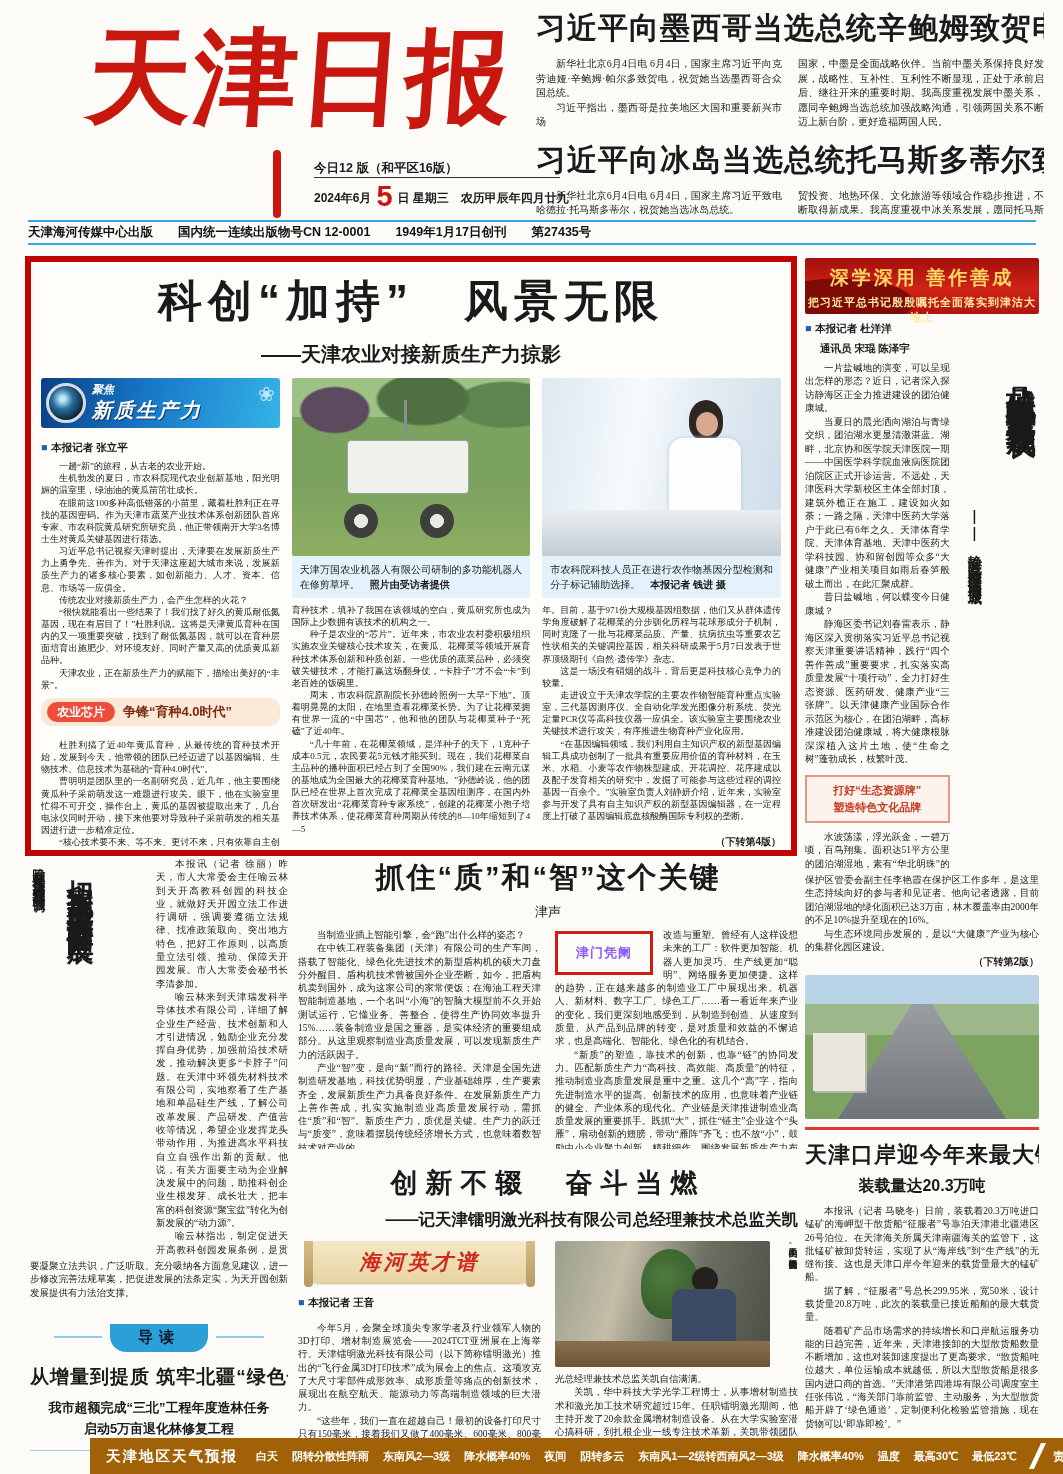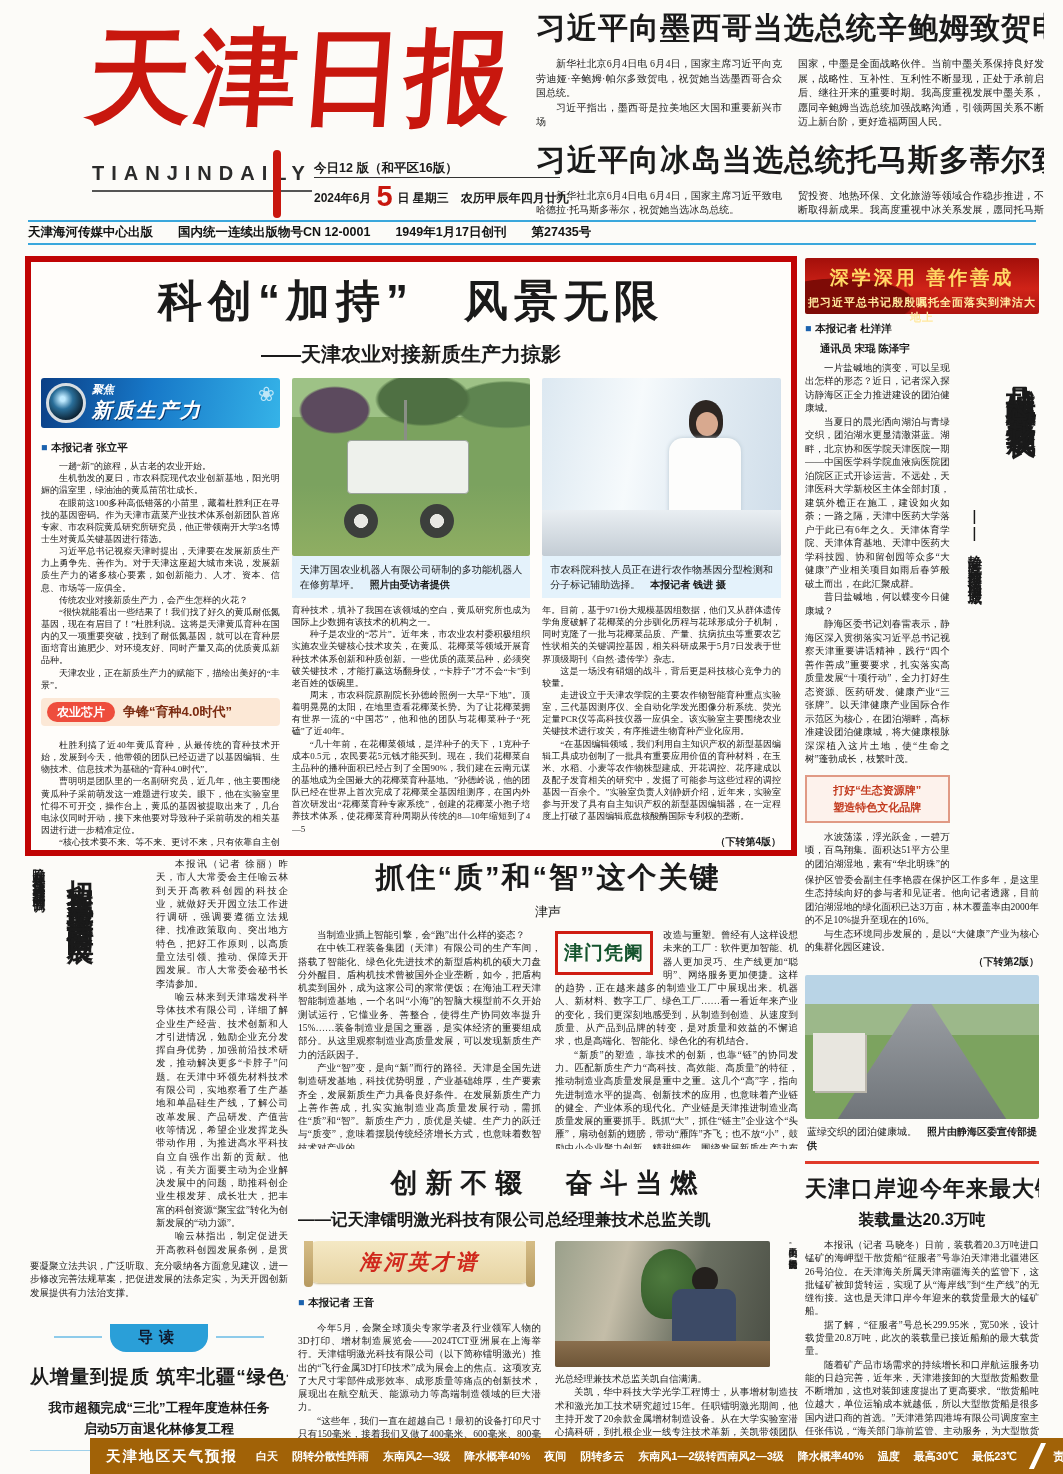--- a/index.html
+++ b/index.html
@@ -45,21 +45,21 @@
   #lens{width:34px;height:34px;border-radius:50%;margin:0 6px 0 5px;flex:none;
         background:radial-gradient(circle at 40% 38%,#bfeaff 8%,#2a6f9a 35%,#0c2030 75%);border:3px solid #d7dde2;}
   .focus-small{display:block;font-family:"Liberation Sans",sans-serif;font-weight:bold;font-size:11px;font-style:italic;}
   .focus-big{display:block;font-family:"Liberation Sans",sans-serif;font-weight:bold;font-size:20px;
              font-style:italic;letter-spacing:2px;text-shadow:1px 1px 0 #0a3a70;}
   #flower{position:absolute;right:5px;top:3px;font-size:20px;color:#bfe6f7;}
   .byline{font-family:"Liberation Sans",sans-serif;font-weight:bold;font-size:10.5px;margin:4px 0 6px;flex:none;}
   .bl-marker{color:#1b62ae;margin-right:4px;}
   .bl-ind{padding-left:15px;}
   #chip-row{flex:none;display:flex;align-items:center;gap:8px;background:#fce8d6;padding:4px 6px;
-            border-radius:4px;margin:7px 0;}
+            border-radius:11px;margin:7px 0;}
   #chip-pill{background:#ee4d3c;color:#fff;font-family:"Liberation Sans",sans-serif;font-weight:bold;
              font-size:12px;padding:2px 10px;border-radius:10px;white-space:nowrap;}
   #chip-title{color:#7a2a10;font-family:"Liberation Sans",sans-serif;font-weight:bold;font-size:13px;white-space:nowrap;}
   .photo{flex:none;position:relative;overflow:hidden;border-radius:2px;}
   #photo-field{height:178px;background:
       radial-gradient(60px 40px at 18% 18%,#5c4a5e 0 55%,transparent 60%),
       radial-gradient(80px 45px at 55% 12%,#4f7043 0 55%,transparent 60%),
       radial-gradient(90px 40px at 90% 15%,#5e8450 0 55%,transparent 60%),
       linear-gradient(#9ec286 0 22%,#7ba25f 22% 60%,#8fae62 100%);}
   #robot-body{position:absolute;left:55px;top:62px;width:120px;height:52px;background:#eef1ec;
@@ -124,26 +124,26 @@
   .daodu-sub{font-size:13px;text-align:center;line-height:1.6;}
   #daodu-pageline{border-top:1.5px solid #9fd0ea;margin-top:10px;text-align:right;padding:2px 12px 0 0;}
   #daodu-num{color:#2a9fd8;font-family:"Liberation Sans",sans-serif;font-weight:bold;font-size:22px;}
 
   
   #bmid{position:absolute;left:298px;top:858px;width:500px;height:600px;overflow:hidden;}
   #com-head{font-size:29px;text-align:center;letter-spacing:2px;white-space:nowrap;}
   #com-byline{text-align:center;font-size:13px;margin:5px 0 8px;}
   #com-cols{display:flex;gap:14px;height:220px;overflow:hidden;}
   .com-col{flex:1;font-size:9.5px;line-height:1.4;overflow:hidden;}
-  #jmpl-box{float:left;width:92px;height:38px;border:3px solid #cf1d12;color:#14532d;
-            font-family:"Liberation Sans",sans-serif;font-weight:bold;font-size:19px;text-align:center;
+  #jmpl-box{float:left;width:92px;height:38px;border:3px solid #cf1d12;color:#8b5cf6;
+            font-family:"Liberation Sans",sans-serif;font-weight:bold;font-size:13px;text-align:center;
             line-height:38px;margin:2px 10px 6px 0;letter-spacing:1px;}
   #talent{margin-top:16px;}
   #tal-head{font-size:27px;text-align:center;letter-spacing:8px;white-space:nowrap;}
-  #tal-sub{font-size:16.5px;text-align:left;margin:8px 0 10px;white-space:nowrap;}
+  #tal-sub{font-size:16.5px;text-align:right;margin:8px 0 10px;white-space:nowrap;}
   #tal-cols{display:flex;gap:14px;height:238px;overflow:hidden;}
   .tal-col{flex:1;font-size:9.5px;line-height:1.4;overflow:hidden;display:flex;flex-direction:column;}
   #scroll-badge{flex:none;position:relative;height:42px;margin:0 10px 8px;background:linear-gradient(#f4e8c4,#e7d4a3);
                 border-radius:10px;text-align:center;line-height:42px;color:#d0281c;
                 font-family:"Liberation Sans",sans-serif;font-weight:bold;font-size:21px;font-style:italic;letter-spacing:3px;
                 box-shadow:0 1px 2px #c9b88c;}
   #scroll-badge::before,#scroll-badge::after{content:"";position:absolute;top:-4px;bottom:-4px;width:9px;
                 background:linear-gradient(#d8c08a,#b79a60);border-radius:4px;}
   #scroll-badge::before{left:-4px;} #scroll-badge::after{right:-4px;}
   #photo-row{flex:none;display:flex;gap:4px;}
@@ -166,21 +166,20 @@
   #wb-slash{width:5px;height:26px;background:#fff;transform:skewX(-25deg);margin:0 14px 0 4px;flex:none;}
   #wb-editors{font-weight:bold;letter-spacing:1px;}
 </style>
 </head>
 <body>
 
 <div id="page">
 
   <div id="mast">
     <div id="mast-title">天津日报</div>
-    <div id="mast-en">TIANJINDAILY</div>
     <div id="mast-stroke"></div>
     <div id="date-block">
       <div id="edition">今日12 版（和平区16版）</div>
       <div id="date-line">
         <span>2024年6月</span><span id="big-day" class="hd">5</span><span>日 星期三　农历甲辰年四月廿九</span>
       </div>
     </div>
   </div>
   <div id="pub-bar">天津海河传媒中心出版　　国内统一连续出版物号CN 12-0001　　1949年1月17日创刊　　第27435号</div>
 
@@ -307,21 +306,20 @@
     </div>
     <div id="sb-full" class="jt cont">
         <p>保护区管委会副主任李艳霞在保护区工作多年，是这里生态持续向好的参与者和见证者。他向记者透露，目前团泊湖湿地的绿化面积已达3万亩，林木覆盖率由2000年的不足10%提升至现在的16%。</p>
         <p>与生态环境同步发展的，是以“大健康”产业为核心的集群化园区建设。</p>
       </div>
     <div class="cont-line">（下转第2版）</div>
     <div id="photo-aerial">
       <div id="aerial-road"></div>
       <div id="aerial-bldg"></div>
     </div>
-    <div id="sb-caption"><span>蓝绿交织的团泊健康城。</span>　<b>照片由静海区委宣传部提供</b></div>
     <div id="sb-rule"></div>
     <div id="port-head" class="hd">天津口岸迎今年来最大锰矿船</div>
     <div id="port-sub" class="hd">装载量达20.3万吨</div>
     <div id="port-body" class="jt">
         <p>本报讯（记者 马晓冬）日前，装载着20.3万吨进口锰矿的海岬型干散货船“征服者”号靠泊天津港北疆港区26号泊位。在天津海关所属天津南疆海关的监管下，这批锰矿被卸货转运，实现了从“海岸线”到“生产线”的无缝衔接。这也是天津口岸今年迎来的载货量最大的锰矿船。</p>
         <p>据了解，“征服者”号总长299.95米，宽50米，设计载货量20.8万吨，此次的装载量已接近船舶的最大载货量。</p>
         <p>随着矿产品市场需求的持续增长和口岸航运服务功能的日趋完善，近年来，天津港接卸的大型散货船数量不断增加，这也对装卸速度提出了更高要求。“散货船吨位越大，单位运输成本就越低，所以大型散货船是很多国内进口商的首选。”天津港第四港埠有限公司调度室主任张伟说，“海关部门靠前监管、主动服务，为大型散货船开辟了‘绿色通道’，定制便利化检验监管措施，现在货物可以‘即靠即检’。”</p>
       </div>
   </div>
 

